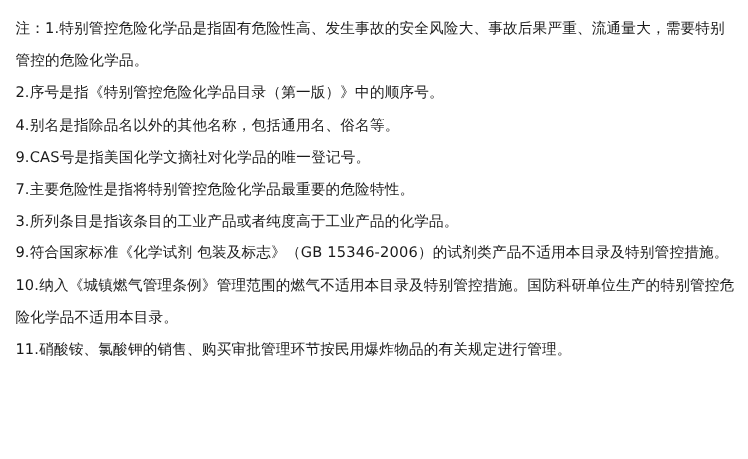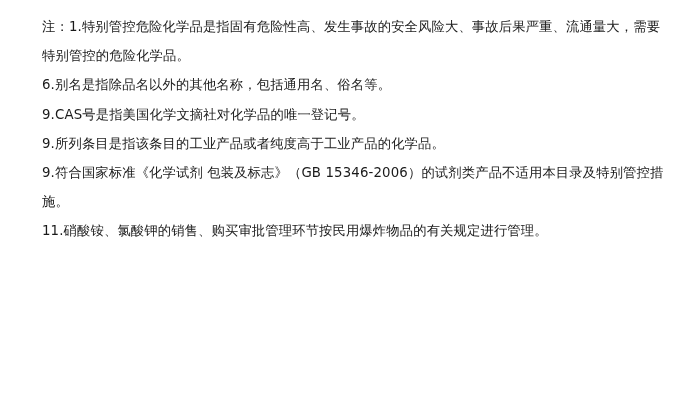--- a/index.html
+++ b/index.html
@@ -11,21 +11,21 @@
     width: 680px;
     height: 417px;
     overflow: hidden;
     font-family: "DejaVu Sans", "Liberation Sans", sans-serif;
   }
   #doc {
     position: relative;
     width: 680px;
     height: 417px;
     box-sizing: border-box;
-    padding: 12px 8px 0 42px;
+    padding: 12px 8px 0 14px;
     background: #ffffff;
   }
   .note-block {
     color: #1a1a1a;
     font-size: 13.3px;
     line-height: 29.2px;
     letter-spacing: 0.15px;
   }
   .note-line {
     white-space: normal;
@@ -34,20 +34,23 @@
   .note-line.first {
     text-indent: 0;
   }
 </style>
 </head>
 <body>
 
 <div id="doc">
   <div class="note-block">
     <div class="note-line first">注：1.特别管控危险化学品是指固有危险性高、发生事故的安全风险大、事故后果严重、流通量大，需要特别管控的危险化学品。</div>
-    <div class="note-line">6.别名是指除品名以外的其他名称，包括通用名、俗名等。</div>
+    <div class="note-line">2.序号是指《特别管控危险化学品目录（第一版）》中的顺序号。</div>
+    <div class="note-line">4.别名是指除品名以外的其他名称，包括通用名、俗名等。</div>
     <div class="note-line">9.CAS号是指美国化学文摘社对化学品的唯一登记号。</div>
-    <div class="note-line">9.所列条目是指该条目的工业产品或者纯度高于工业产品的化学品。</div>
+    <div class="note-line">7.主要危险性是指将特别管控危险化学品最重要的危险特性。</div>
+    <div class="note-line">3.所列条目是指该条目的工业产品或者纯度高于工业产品的化学品。</div>
     <div class="note-line">9.符合国家标准《化学试剂 包装及标志》（GB 15346-2006）的试剂类产品不适用本目录及特别管控措施。</div>
+    <div class="note-line">10.纳入《城镇燃气管理条例》管理范围的燃气不适用本目录及特别管控措施。国防科研单位生产的特别管控危险化学品不适用本目录。</div>
     <div class="note-line">11.硝酸铵、氯酸钾的销售、购买审批管理环节按民用爆炸物品的有关规定进行管理。</div>
 
   </div>
 </div>
 
 </body></html>

